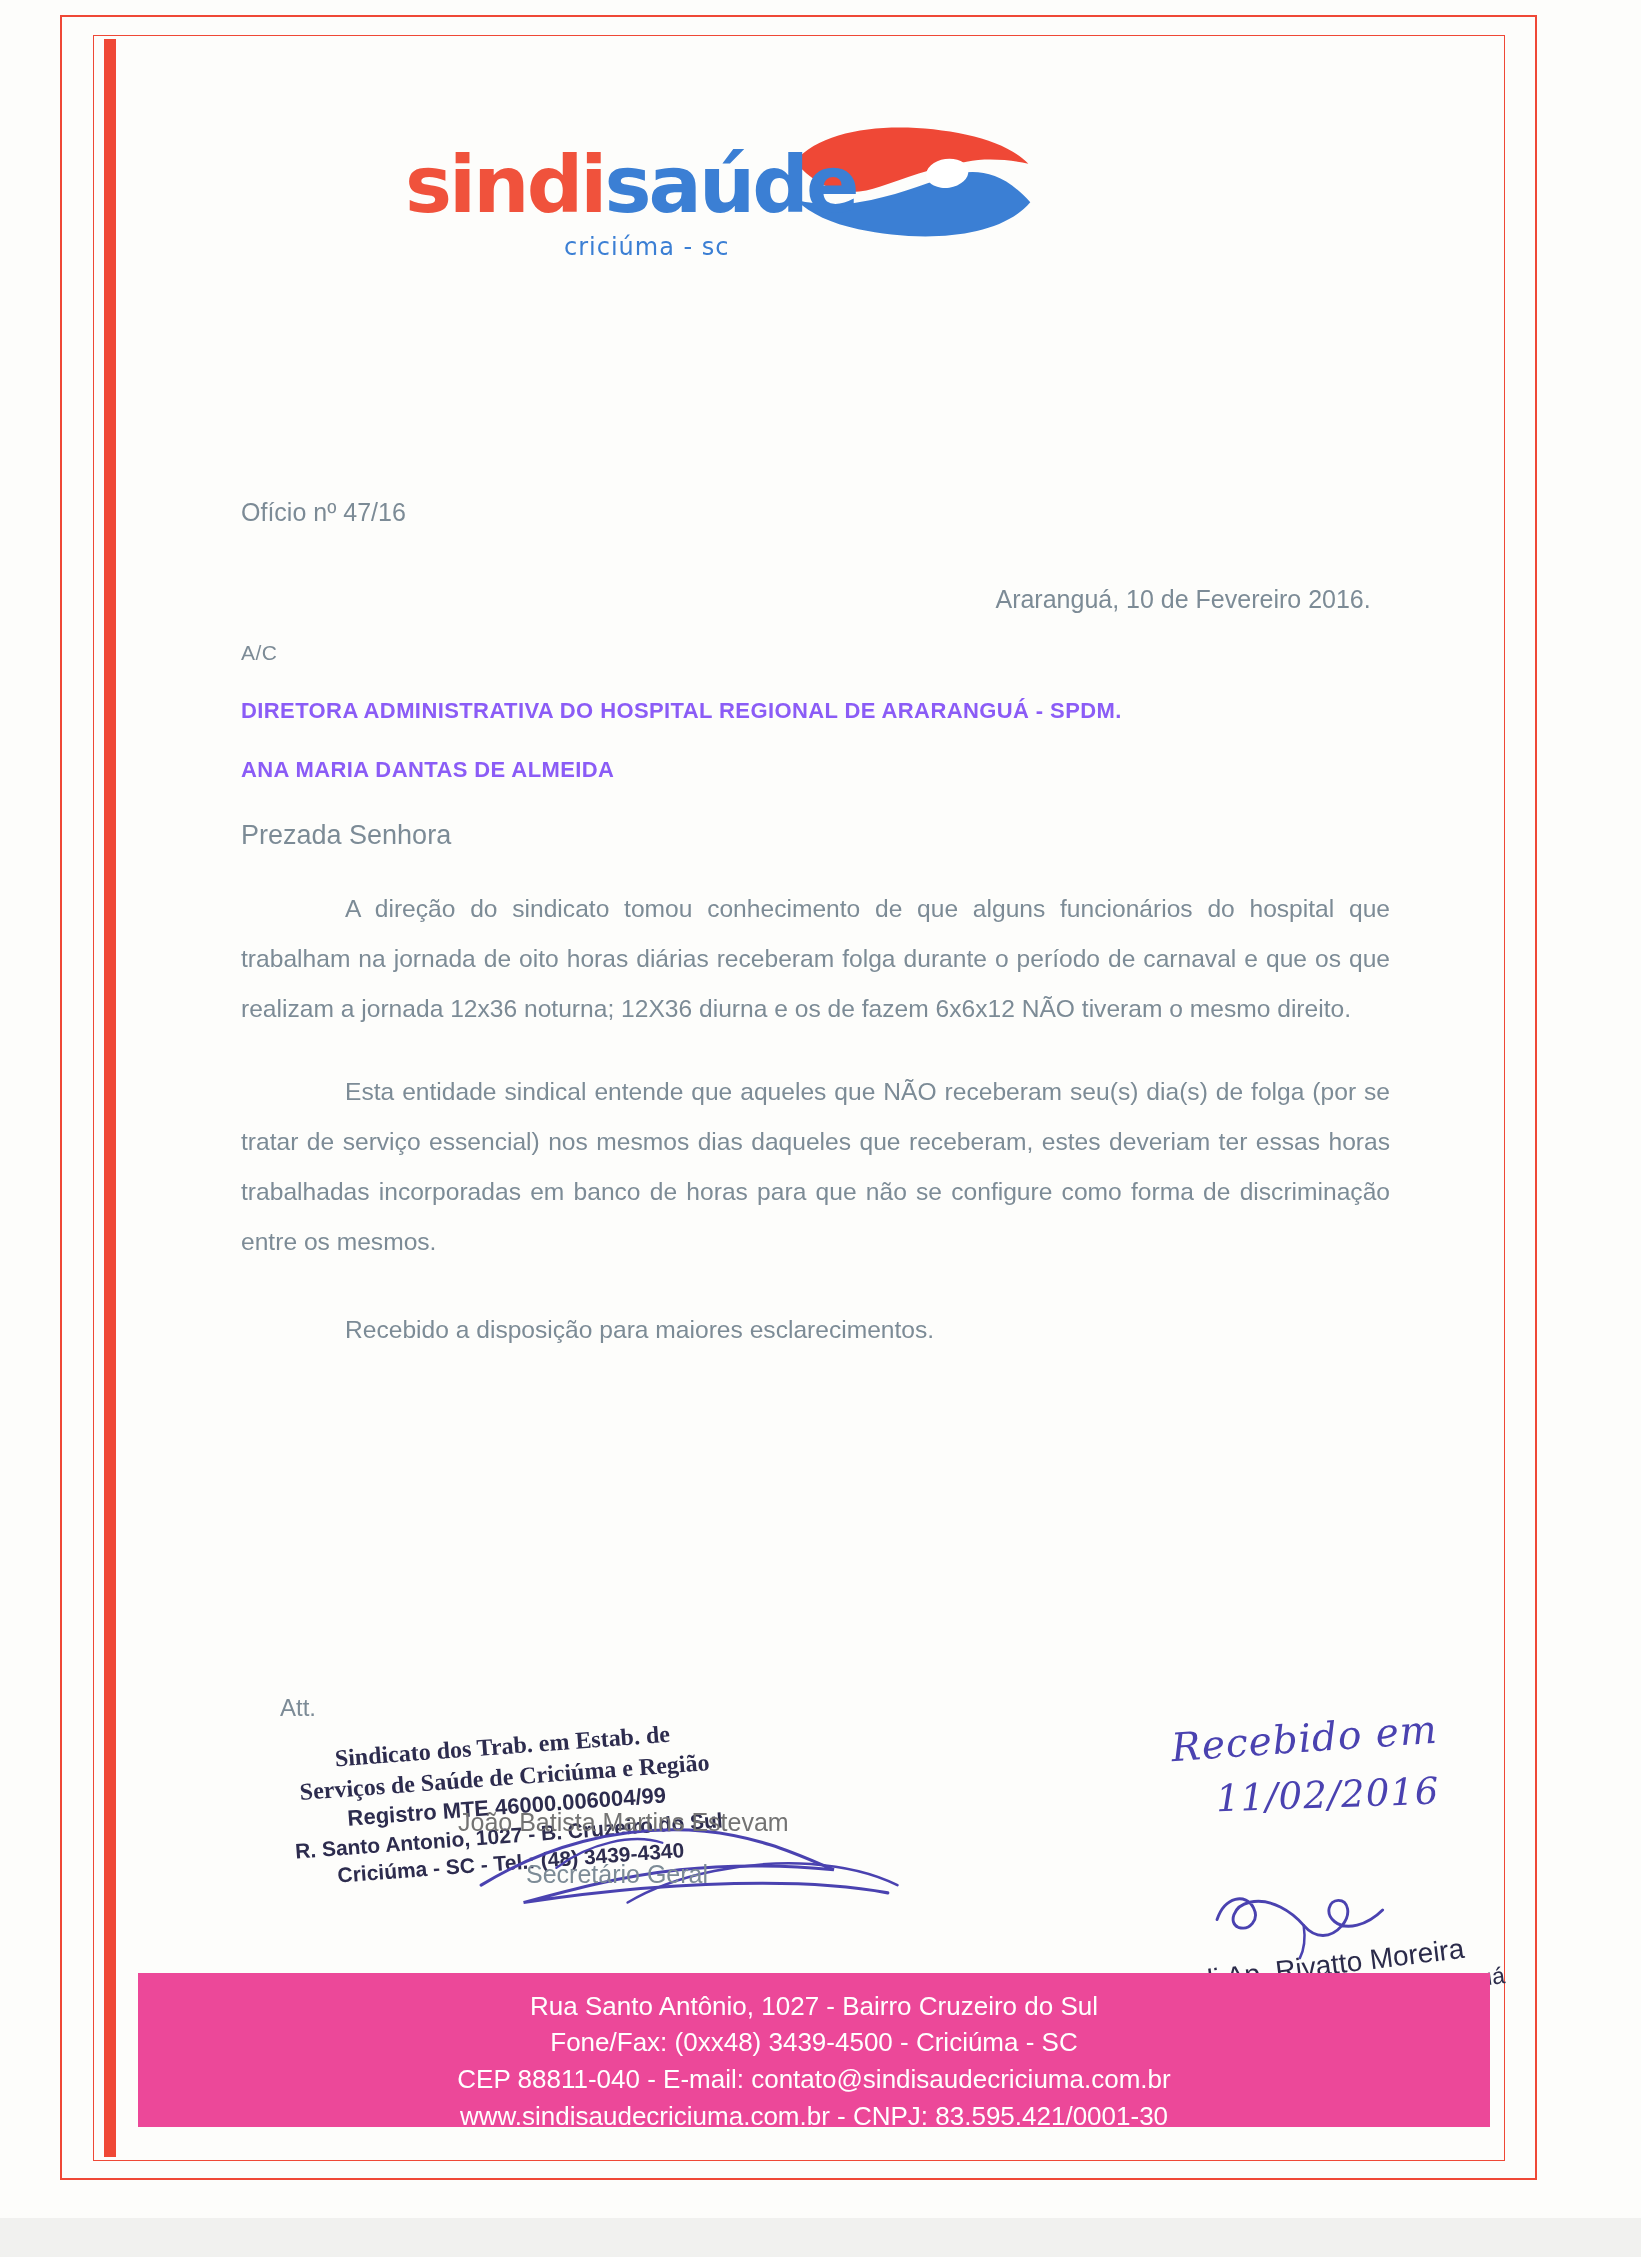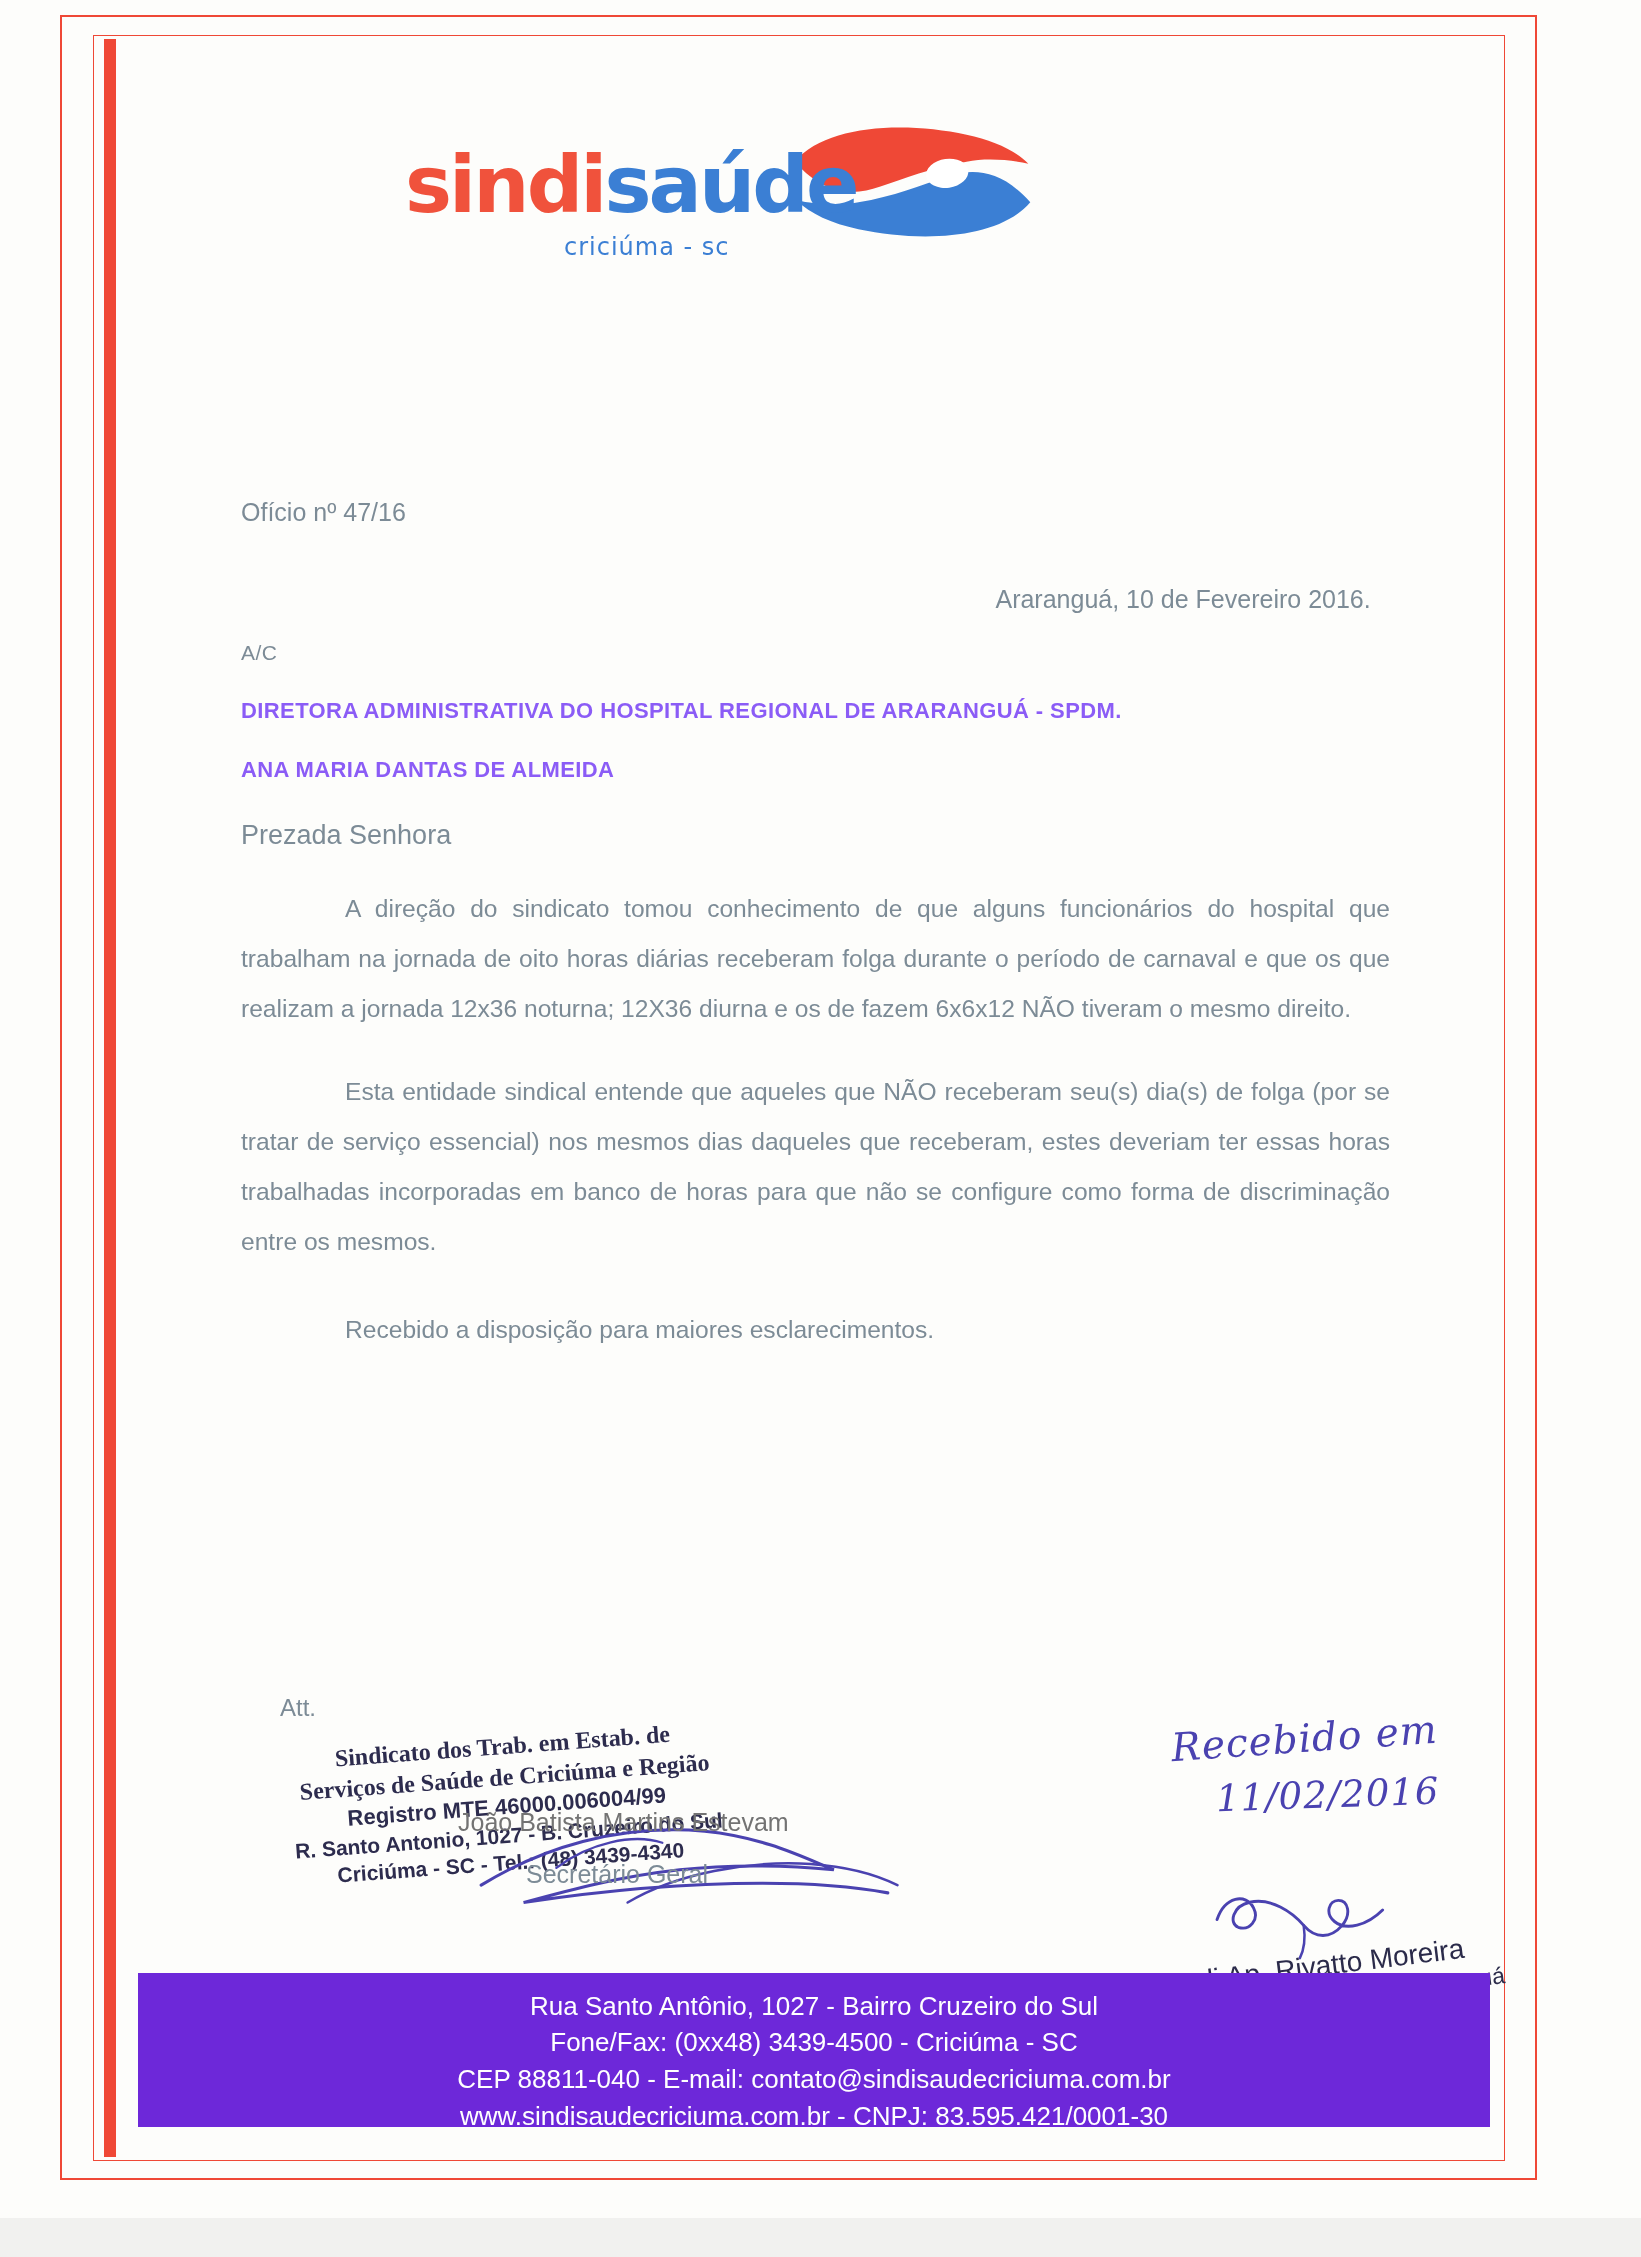--- a/index.html
+++ b/index.html
@@ -250,21 +250,21 @@
   #receiver-stamp .rs-l4 { font-size: 20px; }
   #receiver-stamp .rs-l5 { font-size: 19.3px; }
 
   
   #footer-band {
     position: absolute;
     left: 138px;
     top: 1973px;
     width: 1352px;
     height: 154px;
-    background: #6d28d9;
+    background: #ec4899;
     color: #ffffff;
     text-align: center;
     font-size: 26px;
     line-height: 1.42;
     padding-top: 14.5px;
     box-sizing: border-box;
   }
   #footer-band div { white-space: nowrap; }
 </style>
 </head>

